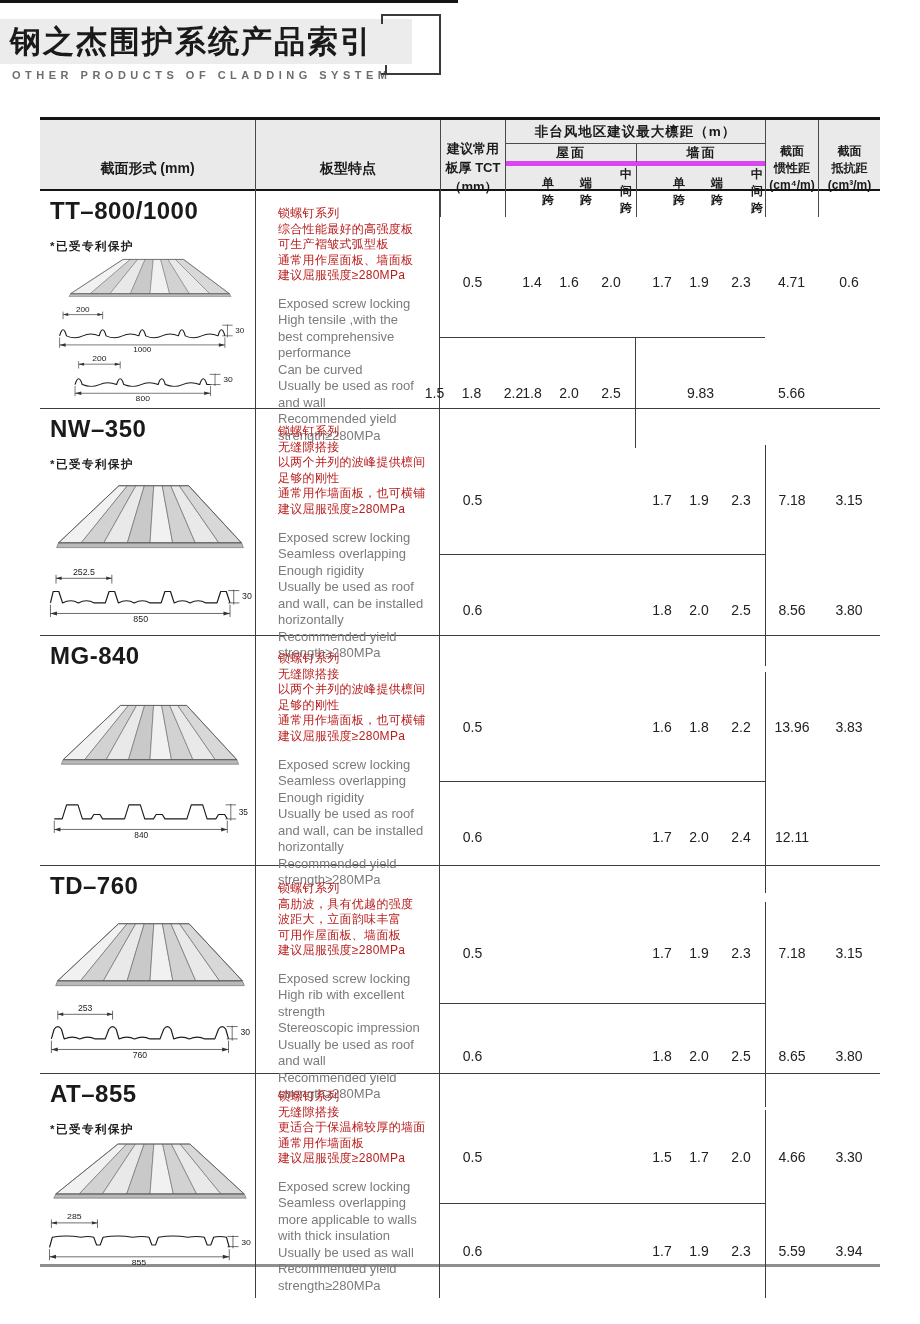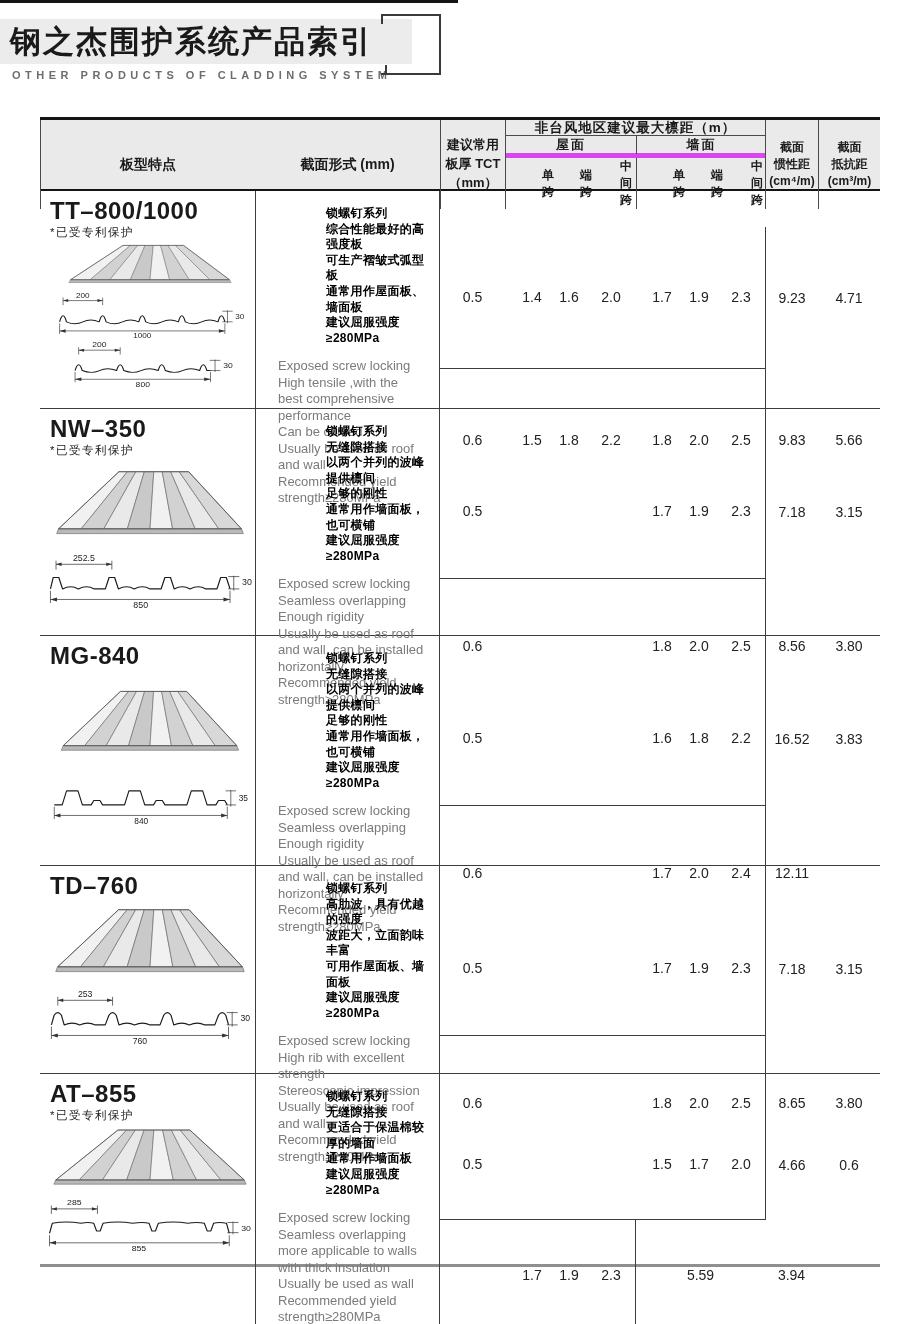--- a/index.html
+++ b/index.html
@@ -26,21 +26,21 @@
   
   .catalog{position:absolute;left:40px;top:117px;width:840px;border-bottom:3px solid #8f8f8f;}
 
   .thead{display:grid;grid-template-columns:215px 185px 65px 260px 53px 62px;
     background:#eaeaea;border-top:3px solid #141414;border-bottom:2px solid #141414;height:74px;}
   .hc{display:flex;align-items:center;justify-content:center;text-align:center;font-weight:700;}
   .h-sec{font-size:14px;}
   .h-feat{font-size:14px;border-left:1px solid #4a4a4a;}
   .h-tct{font-size:13px;line-height:1.45;border-left:1px solid #4a4a4a;}
   .h-group{display:flex;flex-direction:column;border-left:1px solid #4a4a4a;padding:0;}
-  .h-group-top{height:16px;display:flex;align-items:center;justify-content:center;
+  .h-group-top{height:24px;display:flex;align-items:center;justify-content:center;
     border-bottom:1px solid #4a4a4a;font-size:13.5px;font-weight:700;letter-spacing:1px;}
   .h-group-mid{display:grid;grid-template-columns:130px 130px;height:22px;border-bottom:5px solid #d946ef;text-align:center;}
   .h-group-mid > div{display:flex;align-items:center;justify-content:center;font-size:13px;font-weight:700;letter-spacing:2px;}
   .h-wall-cell{border-left:1px solid #4a4a4a;}
   .h-group-bot{display:grid;grid-template-columns:130px 130px;flex:1;}
   .h-group-bot > div{padding-left:8px;}
   .h-bot-wall{border-left:1px solid #4a4a4a;}
   .h-iner{font-size:12px;line-height:1.4;border-left:1px solid #4a4a4a;}
   .h-resist{font-size:12px;line-height:1.4;border-left:1px solid #4a4a4a;}
 
@@ -48,38 +48,38 @@
   .triple span{text-align:center;display:block;}
   .h-group-bot .triple span{font-size:12px;font-weight:700;margin-left:28px;}
 
   
   .prow{display:grid;grid-template-columns:215px 185px 440px;border-bottom:1px solid #3d3d3d;}
   .prow:last-child{border-bottom:none;}
   .s-tt{height:218px;} .s-nw{height:227px;} .s-mg{height:230px;} .s-td{height:208px;} .s-at{height:190px;}
 
   .c1{padding:7px 6px 2px 10px;overflow:hidden;display:flex;flex-direction:column;align-items:flex-start;}
   .pname{font-size:24px;font-weight:700;letter-spacing:0.5px;line-height:1.05;}
-  .patent{font-size:11.5px;font-weight:400;letter-spacing:1.5px;margin-top:2px;text-align:center;}
+  .patent{font-size:11.5px;font-weight:700;letter-spacing:1.5px;margin-top:16px;text-align:center;}
   .p3d{display:block;align-self:center;}
   .prof{display:block;align-self:center;}
 
   .s-tt .p3d{width:172px;height:48px;margin-top:2px;}
   .s-tt .prof{width:198px;height:50px;}
   .s-tt .prof.narrow{width:168px;height:48px;}
   .s-nw .p3d{width:198px;height:80px;margin-top:8px;}
   .s-nw .prof{width:214px;height:58px;margin-top:6px;}
   .s-mg .p3d{width:188px;height:76px;margin-top:16px;}
   .s-mg .prof{width:202px;height:58px;margin-top:6px;}
   .s-td .p3d{width:200px;height:80px;margin-top:4px;}
   .s-td .prof{width:210px;height:58px;margin-top:4px;}
   .s-at .p3d{width:204px;height:70px;margin-top:2px;}
   .s-at .prof{width:212px;height:56px;margin-top:2px;}
 
   .c2{border-left:1px solid #3d3d3d;border-right:1px solid #3d3d3d;padding:15px 4px 4px 22px;}
-  .cn{font-size:12px;font-weight:700;color:#000000;line-height:1.3;letter-spacing:0.3px;margin-left:48px;}
+  .cn{font-size:12px;font-weight:400;color:#b91c1c;line-height:1.3;letter-spacing:0.3px;}
   .en{margin-top:12px;font-size:13px;color:#7b7b7b;line-height:1.27;}
 
   .dataw{display:grid;grid-template-columns:65px 130px 130px 53px 62px;grid-template-rows:1fr 1fr;margin-top:36px;}
   .dcell{display:flex;align-items:center;justify-content:center;font-size:14px;color:#222;}
   .rb{border-bottom:1px solid #3d3d3d;}
   .dl{border-left:1px solid #3d3d3d;}
   .dataw .triple{width:130px;padding-left:8px;}
   .dataw .triple span{font-size:14px;}
 
   
@@ -114,22 +114,22 @@
 <header class="page-head">
   <div class="title-strip"></div>
   <h1 class="page-title">钢之杰围护系统产品索引</h1>
   <div class="page-subtitle">OTHER PRODUCTS OF CLADDING SYSTEM</div>
   <div class="bracket"></div>
 </header>
 
 <div class="catalog">
 
   <div class="thead">
+    <div class="hc h-sec">截面形式 (mm)</div>
     <div class="hc h-feat">板型特点</div>
-    <div class="hc h-sec">截面形式 (mm)</div>
     <div class="hc h-tct ml">建议常用
 板厚 TCT
 （mm）</div>
     <div class="h-group">
       <div class="h-group-top">非台风地区建议最大檩距（m）</div>
       <div class="h-group-mid">
         <div>屋面</div>
         <div class="h-wall-cell">墙面</div>
       </div>
       <div class="h-group-bot">
@@ -208,21 +208,20 @@
         <span>2.0</span>
       </div>
         </div>
       <div class="dcell rb">
           <div class="triple">
         <span>1.7</span>
         <span>1.9</span>
         <span>2.3</span>
       </div>
         </div>
-      <div class="dcell dl">9.23</div>
       <div class="dcell">4.71</div>
       <div class="dcell">0.6</div>
       <div class="dcell">
           <div class="triple">
         <span>1.5</span>
         <span>1.8</span>
         <span>2.2</span>
       </div>
         </div>
       <div class="dcell">
@@ -351,21 +350,21 @@
         <span></span>
       </div>
         </div>
       <div class="dcell rb">
           <div class="triple">
         <span>1.6</span>
         <span>1.8</span>
         <span>2.2</span>
       </div>
         </div>
-      <div class="dcell dl">16.52</div>
+      <div class="dcell dl">13.96</div>
       <div class="dcell">3.83</div>
       <div class="dcell">0.6</div>
       <div class="dcell">
           <div class="triple">
         <span></span>
         <span></span>
         <span></span>
       </div>
         </div>
       <div class="dcell">
@@ -494,20 +493,21 @@
       </div>
         </div>
       <div class="dcell rb">
           <div class="triple">
         <span>1.5</span>
         <span>1.7</span>
         <span>2.0</span>
       </div>
         </div>
       <div class="dcell dl">4.66</div>
+      <div class="dcell">3.30</div>
       <div class="dcell">0.6</div>
       <div class="dcell">
           <div class="triple">
         <span></span>
         <span></span>
         <span></span>
       </div>
         </div>
       <div class="dcell">
           <div class="triple">

